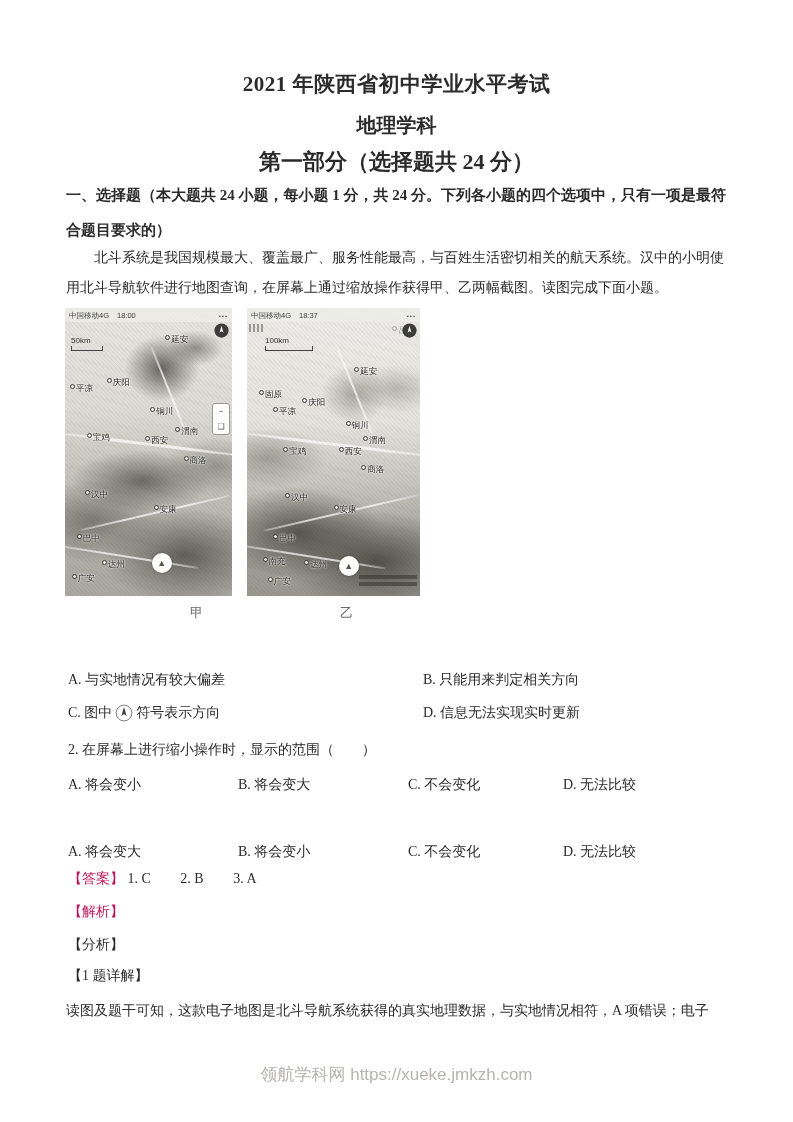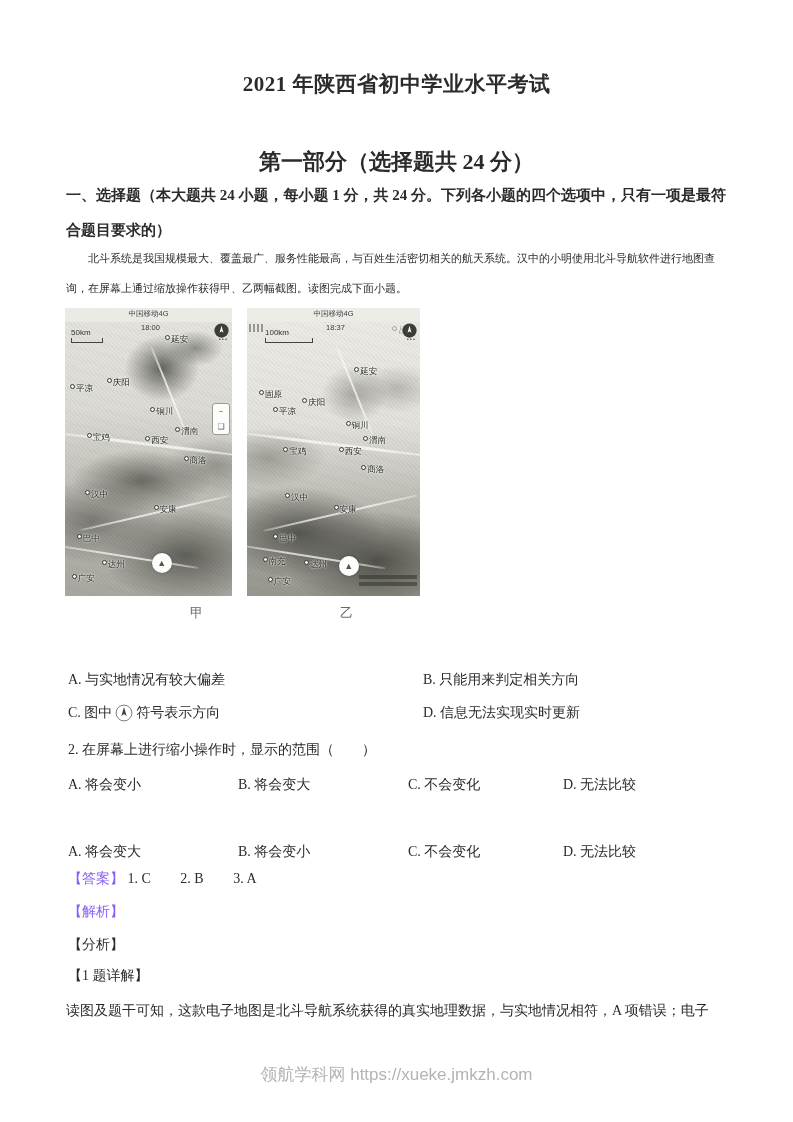--- a/index.html
+++ b/index.html
@@ -6,21 +6,21 @@
   .page{
     position:relative;width:793px;height:1122px;background:#ffffff;overflow:hidden;
     font-family:"Liberation Serif","DejaVu Serif",serif;color:#2b2b2b;
   }
   .abs{position:absolute;}
   .center{left:0;width:793px;text-align:center;}
   .title{top:70px;font-size:21px;font-weight:700;letter-spacing:.5px;}
   .subject{top:112px;font-size:20px;font-weight:700;}
   .part{top:147px;font-size:22px;font-weight:700;}
   .instr{top:178px;left:66px;width:662px;font-size:15px;font-weight:700;line-height:35px;}
-  .intro{top:243px;left:66px;width:662px;font-size:11px;line-height:30px;text-indent:2em;}
+  .intro{top:243px;left:66px;width:662px;font-size:14px;line-height:30px;text-indent:2em;}
 
   
   .maps{top:308px;left:65px;width:360px;height:288px;}
   .phone-map{position:absolute;top:0;height:288px;overflow:hidden;background:#dddcd7;}
   .map-jia{left:0;width:167px;}
   .map-yi{left:182px;width:173px;}
   .map-canvas{position:absolute;inset:0;}
   .map-jia .map-canvas{
     background:
       radial-gradient(ellipse 52px 46px at 58% 21%, rgba(66,66,60,.78), rgba(66,66,60,0) 72%),
@@ -43,25 +43,25 @@
   .map-canvas::after{content:"";position:absolute;inset:0;
       background:repeating-linear-gradient(47deg, rgba(0,0,0,.045) 0 1px, transparent 1px 3px);}
   .river{position:absolute;background:rgba(255,255,255,.72);border-radius:50%;filter:blur(.6px);}
   .r1{left:-8%;top:47%;width:118%;height:3px;transform:rotate(7deg);}
   .r2{left:8%;top:71%;width:92%;height:2px;transform:rotate(-13deg);}
   .r3{left:34%;top:28%;width:56%;height:2px;transform:rotate(68deg);}
   .r4{left:-4%;top:86%;width:85%;height:2px;transform:rotate(9deg);}
   .statusbar{position:absolute;left:0;top:0;right:0;height:13px;z-index:5;
       display:flex;align-items:center;gap:4px;padding:1px 4px 0 4px;
       font-family:"Liberation Sans","DejaVu Sans",sans-serif;font-size:7.5px;color:#3a3a3a;
-      background:rgba(238,237,232,.75);flex-direction:column;}
+      background:rgba(238,237,232,.75);}
   .statusbar .time{margin-left:4px;}
   .status-icons{margin-left:auto;font-size:6px;color:#555;letter-spacing:1px;}
   .map-compass{position:absolute;top:15px;right:3px;z-index:6;line-height:0;}
-  .scale{position:absolute;left:6px;top:20px;z-index:6;
+  .scale{position:absolute;left:6px;top:28px;z-index:6;
       font-family:"Liberation Sans","DejaVu Sans",sans-serif;font-size:8px;color:#333;}
   .scalebar{height:4px;border-left:1px solid #444;border-right:1px solid #444;border-bottom:1px solid #444;margin-top:1px;}
   .map-jia .scalebar{width:30px;}
   .map-yi .scalebar{width:46px;}
   .smudge{position:absolute;left:2px;top:16px;width:15px;height:8px;z-index:6;
       background:repeating-linear-gradient(90deg, rgba(70,70,64,.5) 0 2px, transparent 2px 4px);filter:blur(.4px);}
   .city{position:absolute;z-index:4;font-family:"Liberation Sans","DejaVu Sans",sans-serif;
       font-size:8.5px;color:#1d1d1a;white-space:nowrap;
       text-shadow:0 0 2px #fff,0 0 2px #fff;}
   .city::before{content:"";display:inline-block;width:3px;height:3px;border:1px solid #3a3a3a;
@@ -86,35 +86,36 @@
   .q1{top:636px;} .q1ab{top:671px;} .q1cd{top:704px;}
   .q2{top:741px;} .q2opts{top:776px;}
   .q3{top:809px;} .q3opts{top:843px;}
   .optline span.opt{position:absolute;top:0;white-space:nowrap;}
   .col0{left:0;} .colB2{left:335px;margin-left:20px;} .c4-0{left:0;} .c4-1{left:170px;} .c4-2{left:340px;} .c4-3{left:495px;}
   .copt{display:flex;align-items:center;gap:3px;}
   .compass-inline{line-height:0;display:inline-block;}
 
   
   .ansline{top:870px;left:68px;font-size:14px;}
-  .blue{color:#8b5cf6;}
+  .blue{color:#be185d;}
   .ansline .ansitem{margin-right:26px;}
   .jiexi{top:903px;left:68px;font-size:14px;}
   .fenxi{top:936px;left:68px;font-size:14px;}
   .detail-label{top:967px;left:68px;font-size:14px;}
   .detail-text{top:996px;left:66px;width:664px;font-size:14px;line-height:30px;}
 
   .footer{top:1063px;font-size:17px;color:#b5b4b2;font-family:"Liberation Sans","DejaVu Sans",sans-serif;}
 </style>
 </head>
 <body>
 
 <div class="page">
 
   <div class="abs center title">2021 年陕西省初中学业水平考试</div>
+  <div class="abs center subject">地理学科</div>
   <div class="abs center part">第一部分（选择题共 24 分）</div>
   <div class="abs instr">一、选择题（本大题共 24 小题，每小题 1 分，共 24 分。下列各小题的四个选项中，只有一项是最符合题目要求的）</div>
   <div class="abs intro">北斗系统是我国规模最大、覆盖最广、服务性能最高，与百姓生活密切相关的航天系统。汉中的小明使用北斗导航软件进行地图查询，在屏幕上通过缩放操作获得甲、乙两幅截图。读图完成下面小题。</div>
 
   <div class="abs maps">
 
     <figure class="phone-map map-jia" style="margin:0">
       <div class="map-canvas">
         <i class="river r1"></i>
         <i class="river r2"></i>

